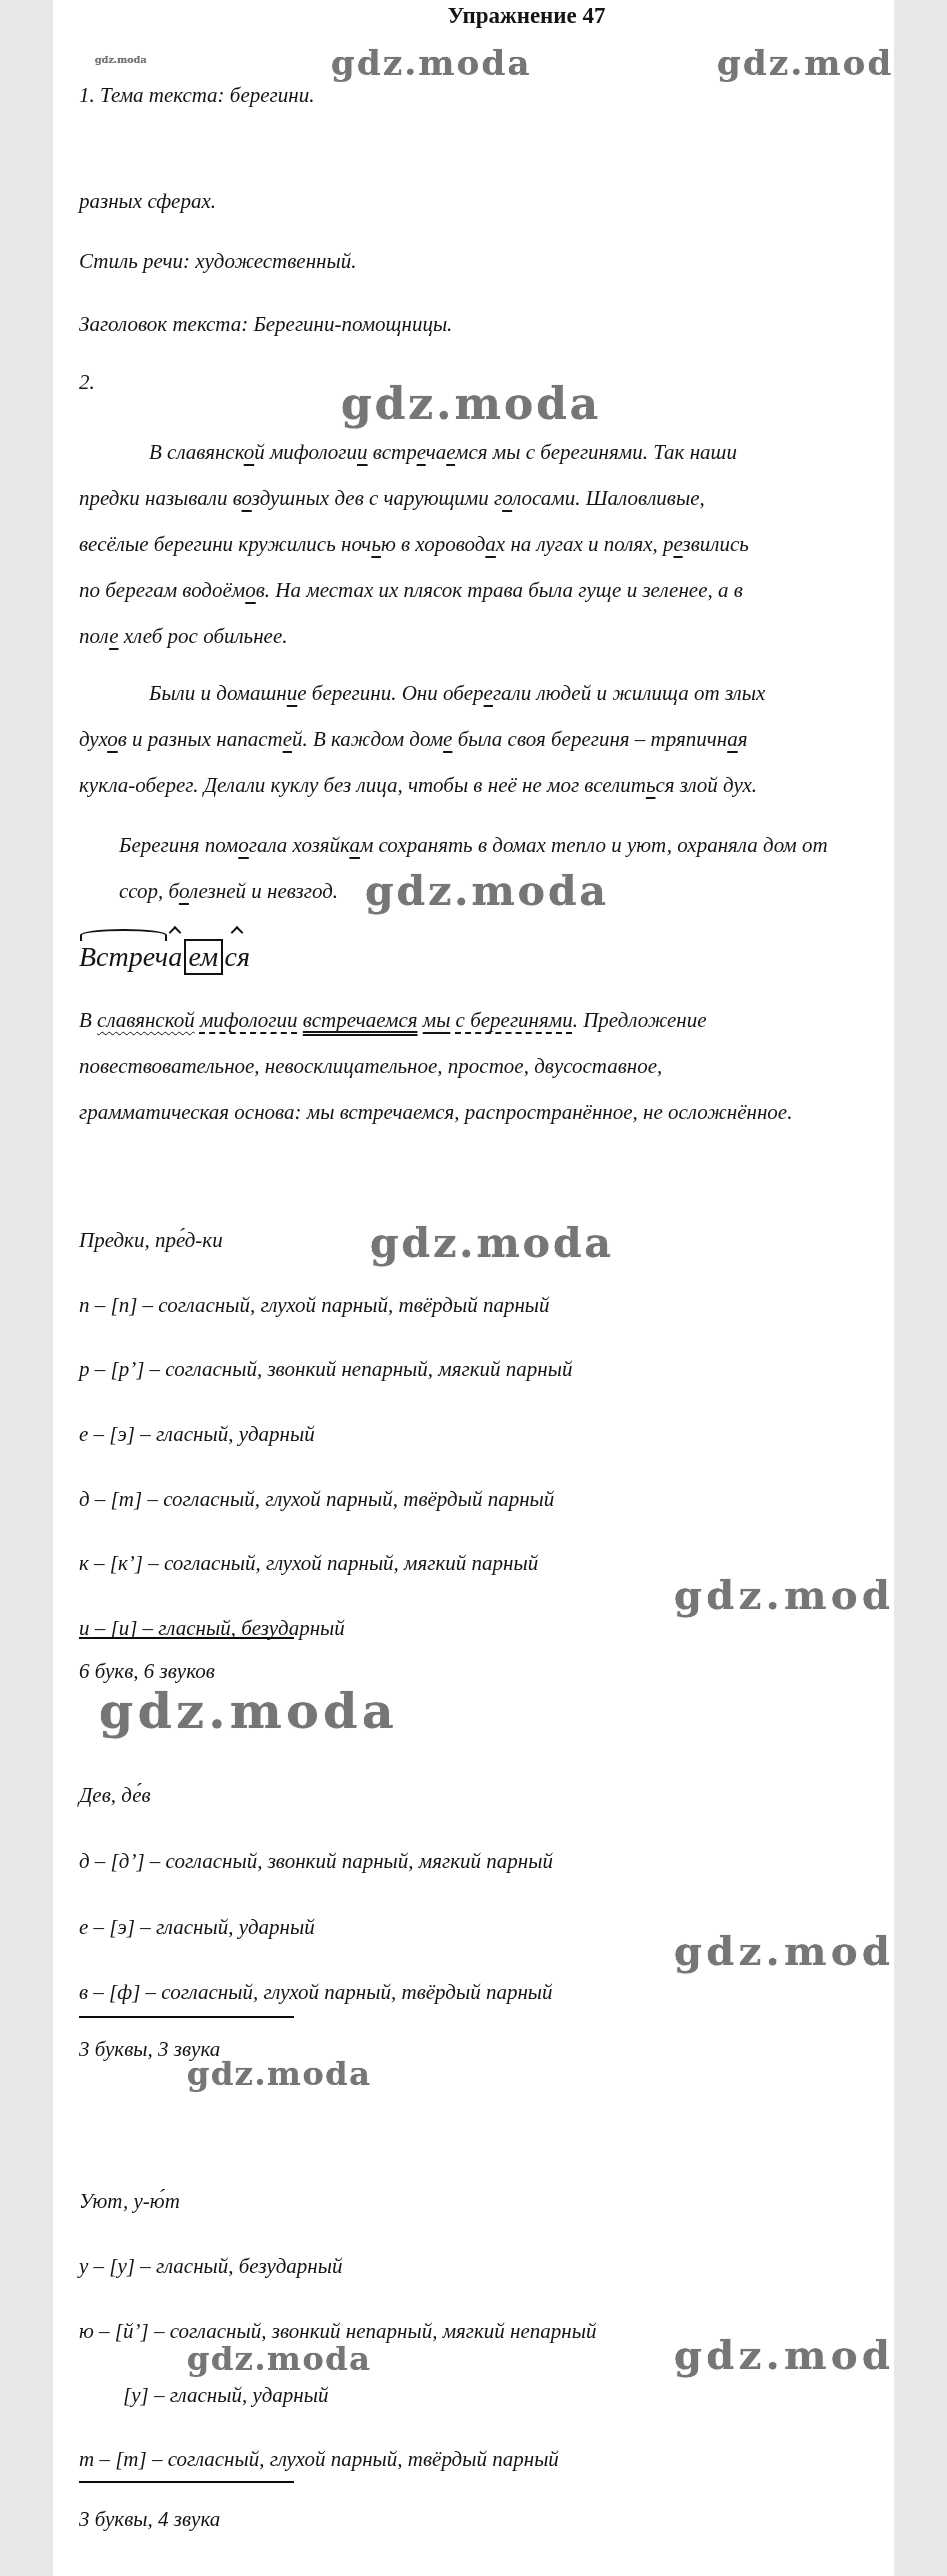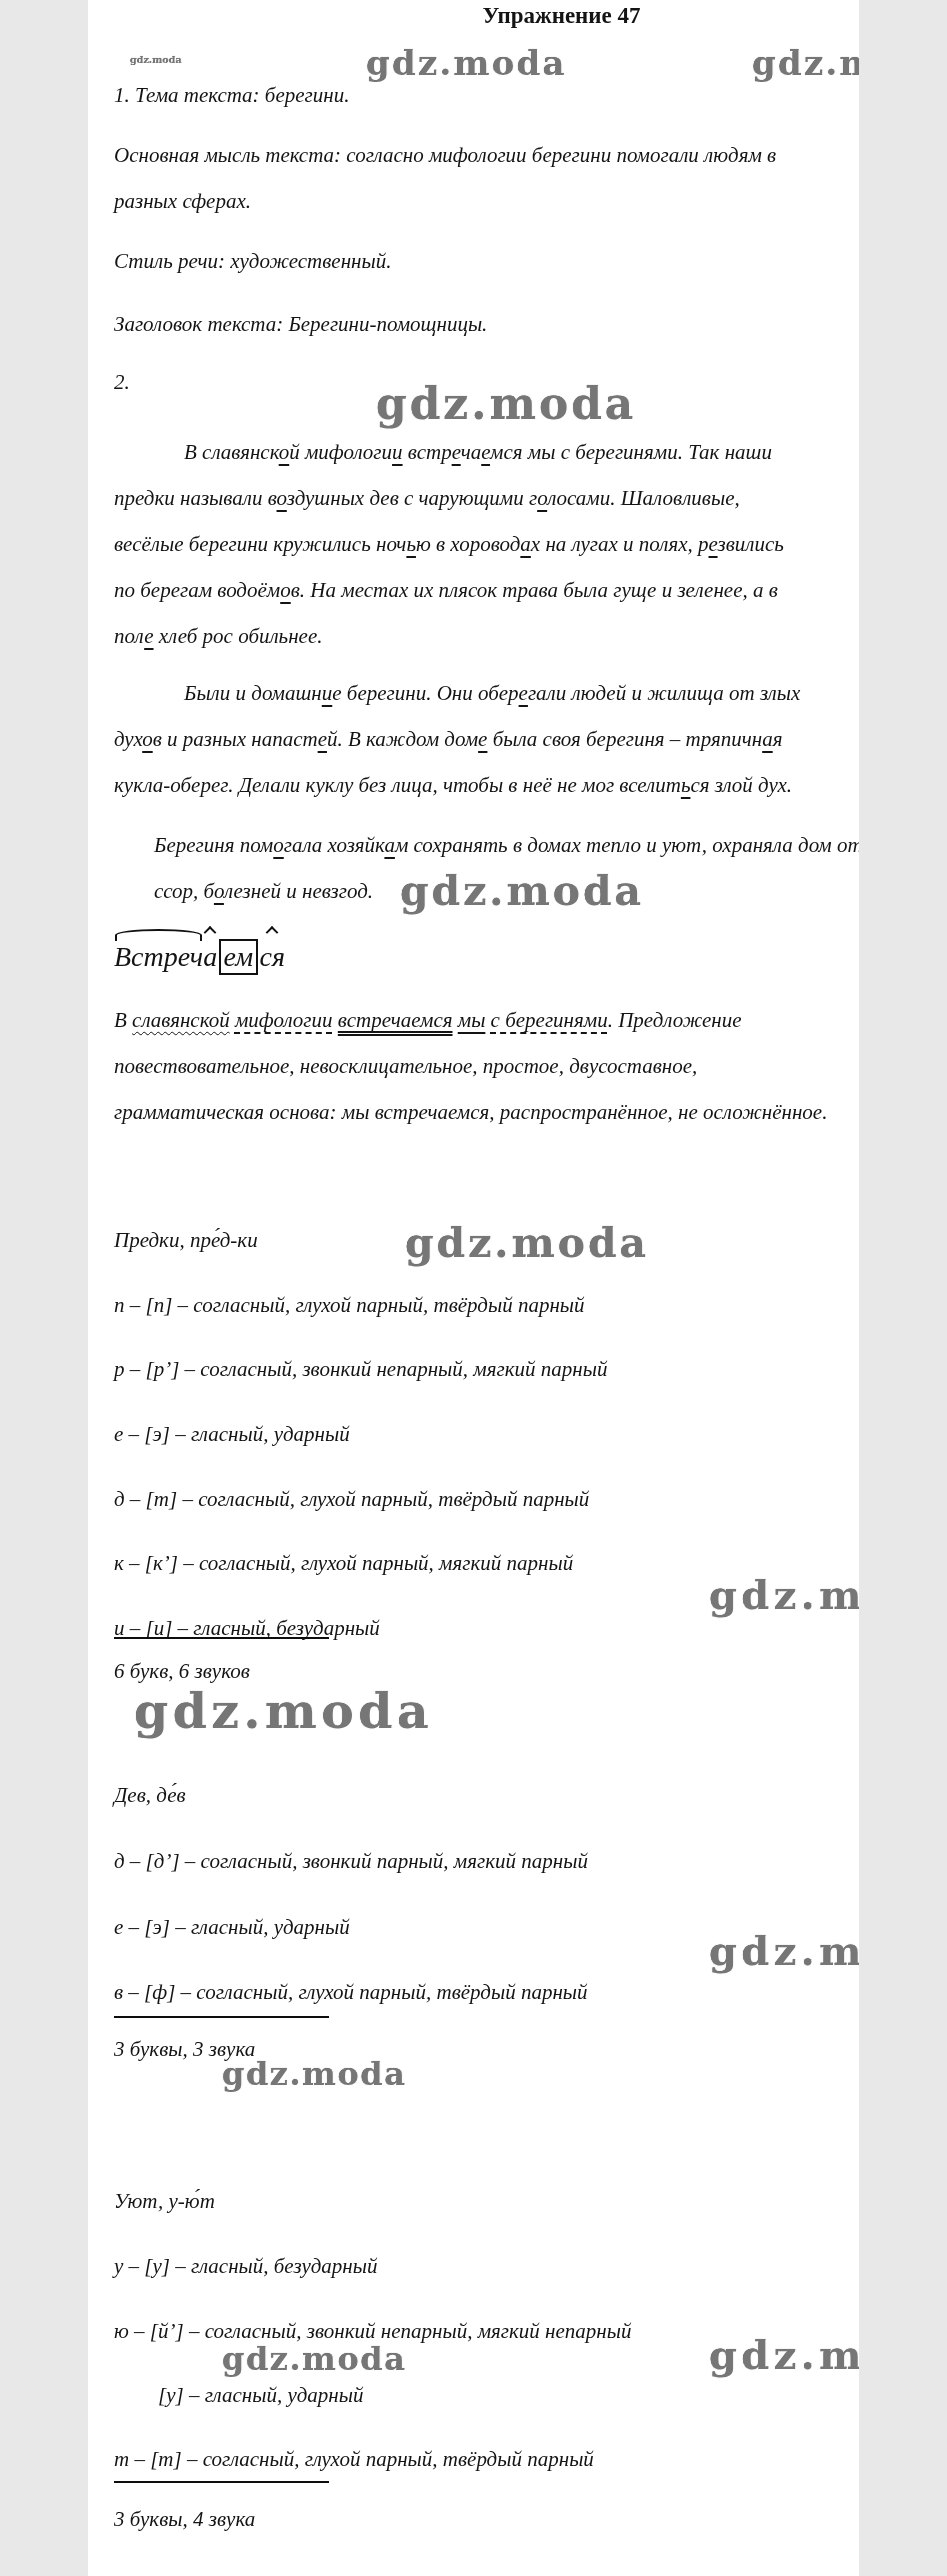--- a/index.html
+++ b/index.html
@@ -1,18 +1,18 @@
 <!DOCTYPE html>
 <html lang="ru" style="font-size:11.8px"><head>
 <meta charset="utf-8">
 <style>
   html,body{margin:0;padding:0;background:#e8e8e8;}
   .page{
     position:relative;
-    width:771px;height:2576px;
+    width:841px;height:2576px;
     background:#ffffff;
     font-family:"Liberation Serif","DejaVu Serif",serif;
     color:#141414;
     overflow:hidden;
     margin:0 auto;
   }
   .title{
     position:absolute;top:2.9px;left:0;width:947px;
     text-align:center;font-size:23px;font-weight:bold;margin:0;
   }
@@ -112,21 +112,21 @@
   <div class="wm wm-p3">gdz.moda</div>
   <div class="wm wm-predki">gdz.moda</div>
   <div class="wm wm-right1">gdz.moda</div>
   <div class="wm wm-bigleft">gdz.moda</div>
   <div class="wm wm-right2">gdz.moda</div>
   <div class="wm wm-small1">gdz.moda</div>
   <div class="wm wm-small2">gdz.moda</div>
   <div class="wm wm-right3">gdz.moda</div>
 
   <div class="block b-tema">1. Тема текста: берегини.</div>
-  <div class="block b-idea rich"><span>Основная мысль текста: согласно мифологии берегини помогали людям в</span><br><span>разных сферах.</span></div>
+  <div class="block b-idea rich"><br><span>разных сферах.</span></div>
   <div class="block b-stil">Стиль речи: художественный.</div>
   <div class="block b-zag">Заголовок текста: Берегини-помощницы.</div>
   <div class="block b-item2">2.</div>
 
   <div class="block b-para1 rich indent"><span>В славянск</span><span class="s-u">о</span><span>й мифологи</span><span class="s-u">и</span><span> встр</span><span class="s-u">е</span><span>ча</span><span class="s-u">е</span><span>мся мы с берегинями. Так наши</span><br><span>предки называли в</span><span class="s-u">о</span><span>здушных дев с чарующими г</span><span class="s-u">о</span><span>лосами. Шаловливые,</span><br><span>весёлые берегини кружились ноч</span><span class="s-u">ь</span><span>ю в хоровод</span><span class="s-u">а</span><span>х на лугах и полях, р</span><span class="s-u">е</span><span>звились</span><br><span>по берегам водоём</span><span class="s-u">о</span><span>в. На местах их плясок трава была гуще и зеленее, а в</span><br><span>пол</span><span class="s-u">е</span><span> хлеб рос обильнее.</span></div>
   <div class="block b-para2 rich indent"><span>Были и домашн</span><span class="s-u">и</span><span>е берегини. Они обер</span><span class="s-u">е</span><span>гали людей и жилища от злых</span><br><span>дух</span><span class="s-u">о</span><span>в и разных напаст</span><span class="s-u">е</span><span>й. В каждом дом</span><span class="s-u">е</span><span> была своя берегиня – тряпичн</span><span class="s-u">а</span><span>я</span><br><span>кукла-оберег. Делали куклу без лица, чтобы в неё не мог вселит</span><span class="s-u">ь</span><span>ся злой дух.</span></div>
   <div class="block b-para3 rich"><span>Берегиня пом</span><span class="s-u">о</span><span>гала хозяйк</span><span class="s-u">а</span><span>м сохранять в домах тепло и уют, охраняла дом от</span><br><span>ссор, б</span><span class="s-u">о</span><span>лезней и невзгод.</span></div>
 
   <div class="block b-morph1 morph-word"><span class="morph m-root">Встреч</span><span class="morph m-suffix">а</span><span class="morph m-ending">ем</span><span class="morph m-suffix">ся</span></div>
 

